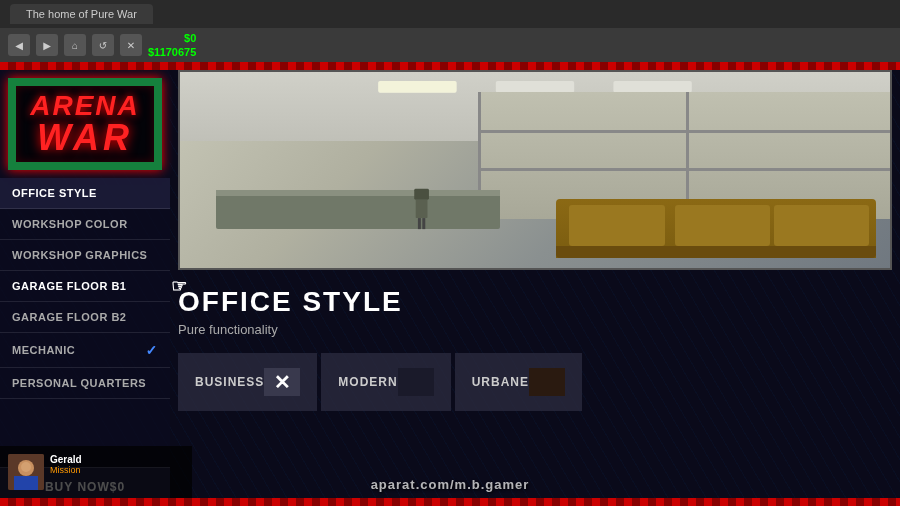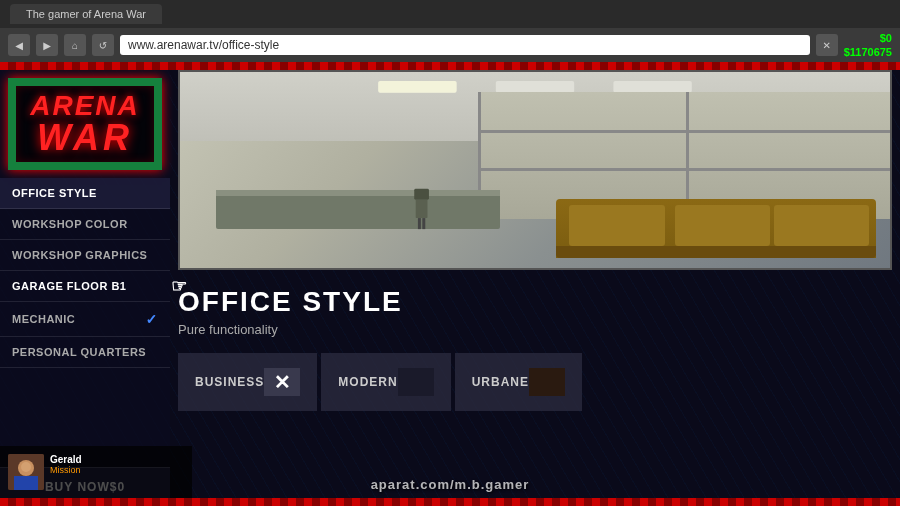--- a/index.html
+++ b/index.html
@@ -364,28 +364,27 @@
       z-index: 30;
       letter-spacing: 1px;
       text-shadow: 1px 1px 3px #000;
     }
   </style>
 </head>
 <body>
 
 <div class="browser-chrome">
   <div class="browser-tab-bar">
-    <div class="browser-tab">The gamer of Arena War</div>
+    <div class="browser-tab">The home of Pure War</div>
   </div>
   <div class="browser-nav-bar">
     <button class="nav-btn">◀</button>
     <button class="nav-btn">▶</button>
     <button class="nav-btn">⌂</button>
     <button class="nav-btn">↺</button>
-    <input class="address-bar" type="text" value="www.arenawar.tv/office-style" style="">
     <button class="nav-btn">✕</button>
     <div class="balance-display">
       <div>$0</div>
       <div>$1170675</div>
     </div>
   </div>
 </div>
 
 <div class="game-area">
   <div class="hex-bg"></div>
@@ -406,20 +405,23 @@
       </div>
       <div class="menu-item">
         <span>WORKSHOP COLOR</span>
       </div>
       <div class="menu-item">
         <span>WORKSHOP GRAPHICS</span>
       </div>
       <div class="menu-item" style="color:#fff;">
         <span>GARAGE FLOOR B1</span>
         <span class="cursor-hand">☞</span>
+      </div>
+      <div class="menu-item">
+        <span>GARAGE FLOOR B2</span>
       </div>
       <div class="menu-item">
         <span>MECHANIC</span>
         <span class="checkmark">✓</span>
       </div>
       <div class="menu-item">
         <span>PERSONAL QUARTERS</span>
       </div>
     </div>
 

